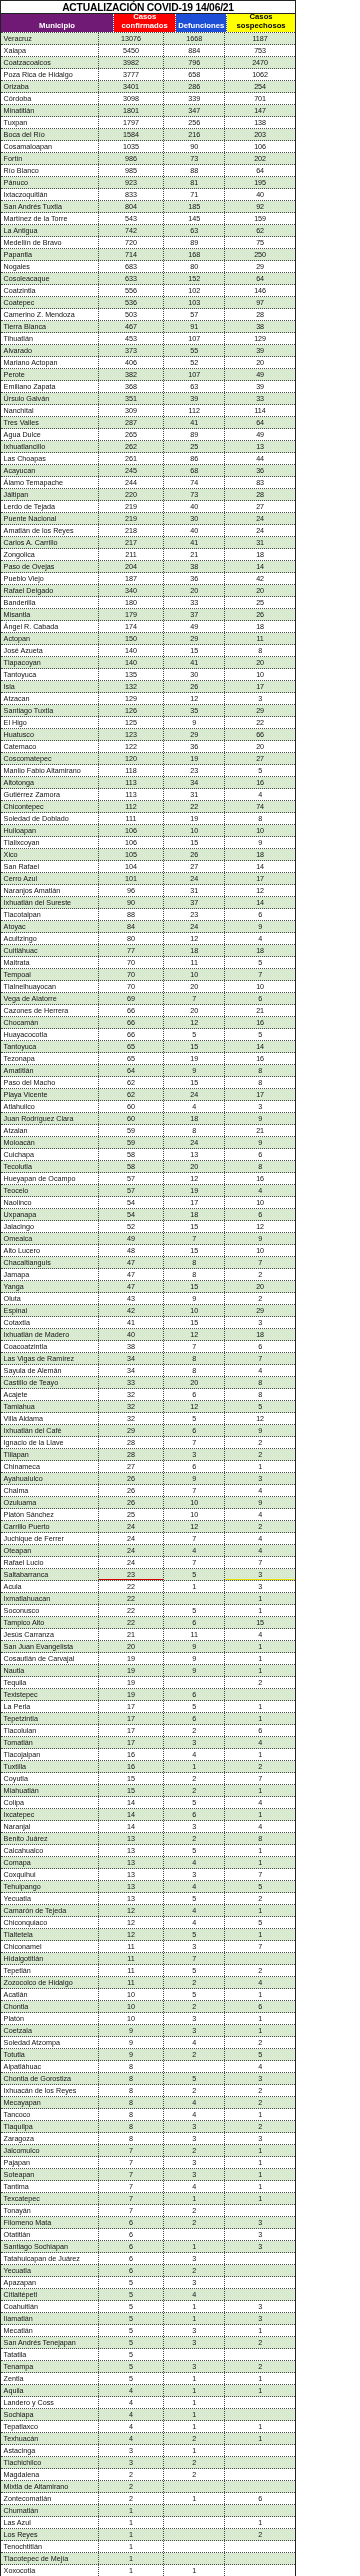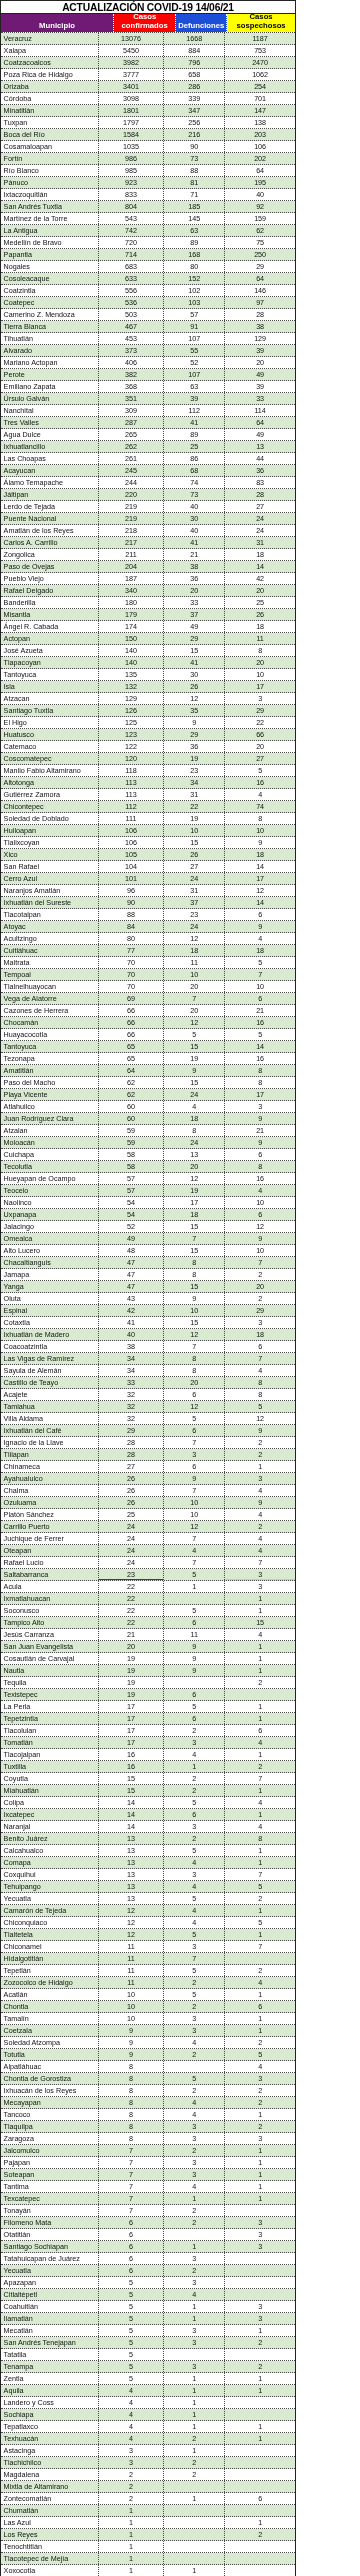--- a/index.html
+++ b/index.html
@@ -1031,21 +1031,21 @@
           <div class="cell c2">5</div>
           <div class="cell c3">1</div>
         </div>
         <div class="row green">
           <div class="cell c0">Chontla</div>
           <div class="cell c1">10</div>
           <div class="cell c2">2</div>
           <div class="cell c3">6</div>
         </div>
         <div class="row white">
-          <div class="cell c0">Tamalín</div>
+          <div class="cell c0">Platón</div>
           <div class="cell c1">10</div>
           <div class="cell c2">3</div>
           <div class="cell c3">1</div>
         </div>
         <div class="row green">
           <div class="cell c0">Coetzala</div>
           <div class="cell c1">9</div>
           <div class="cell c2">3</div>
           <div class="cell c3">1</div>
         </div>

